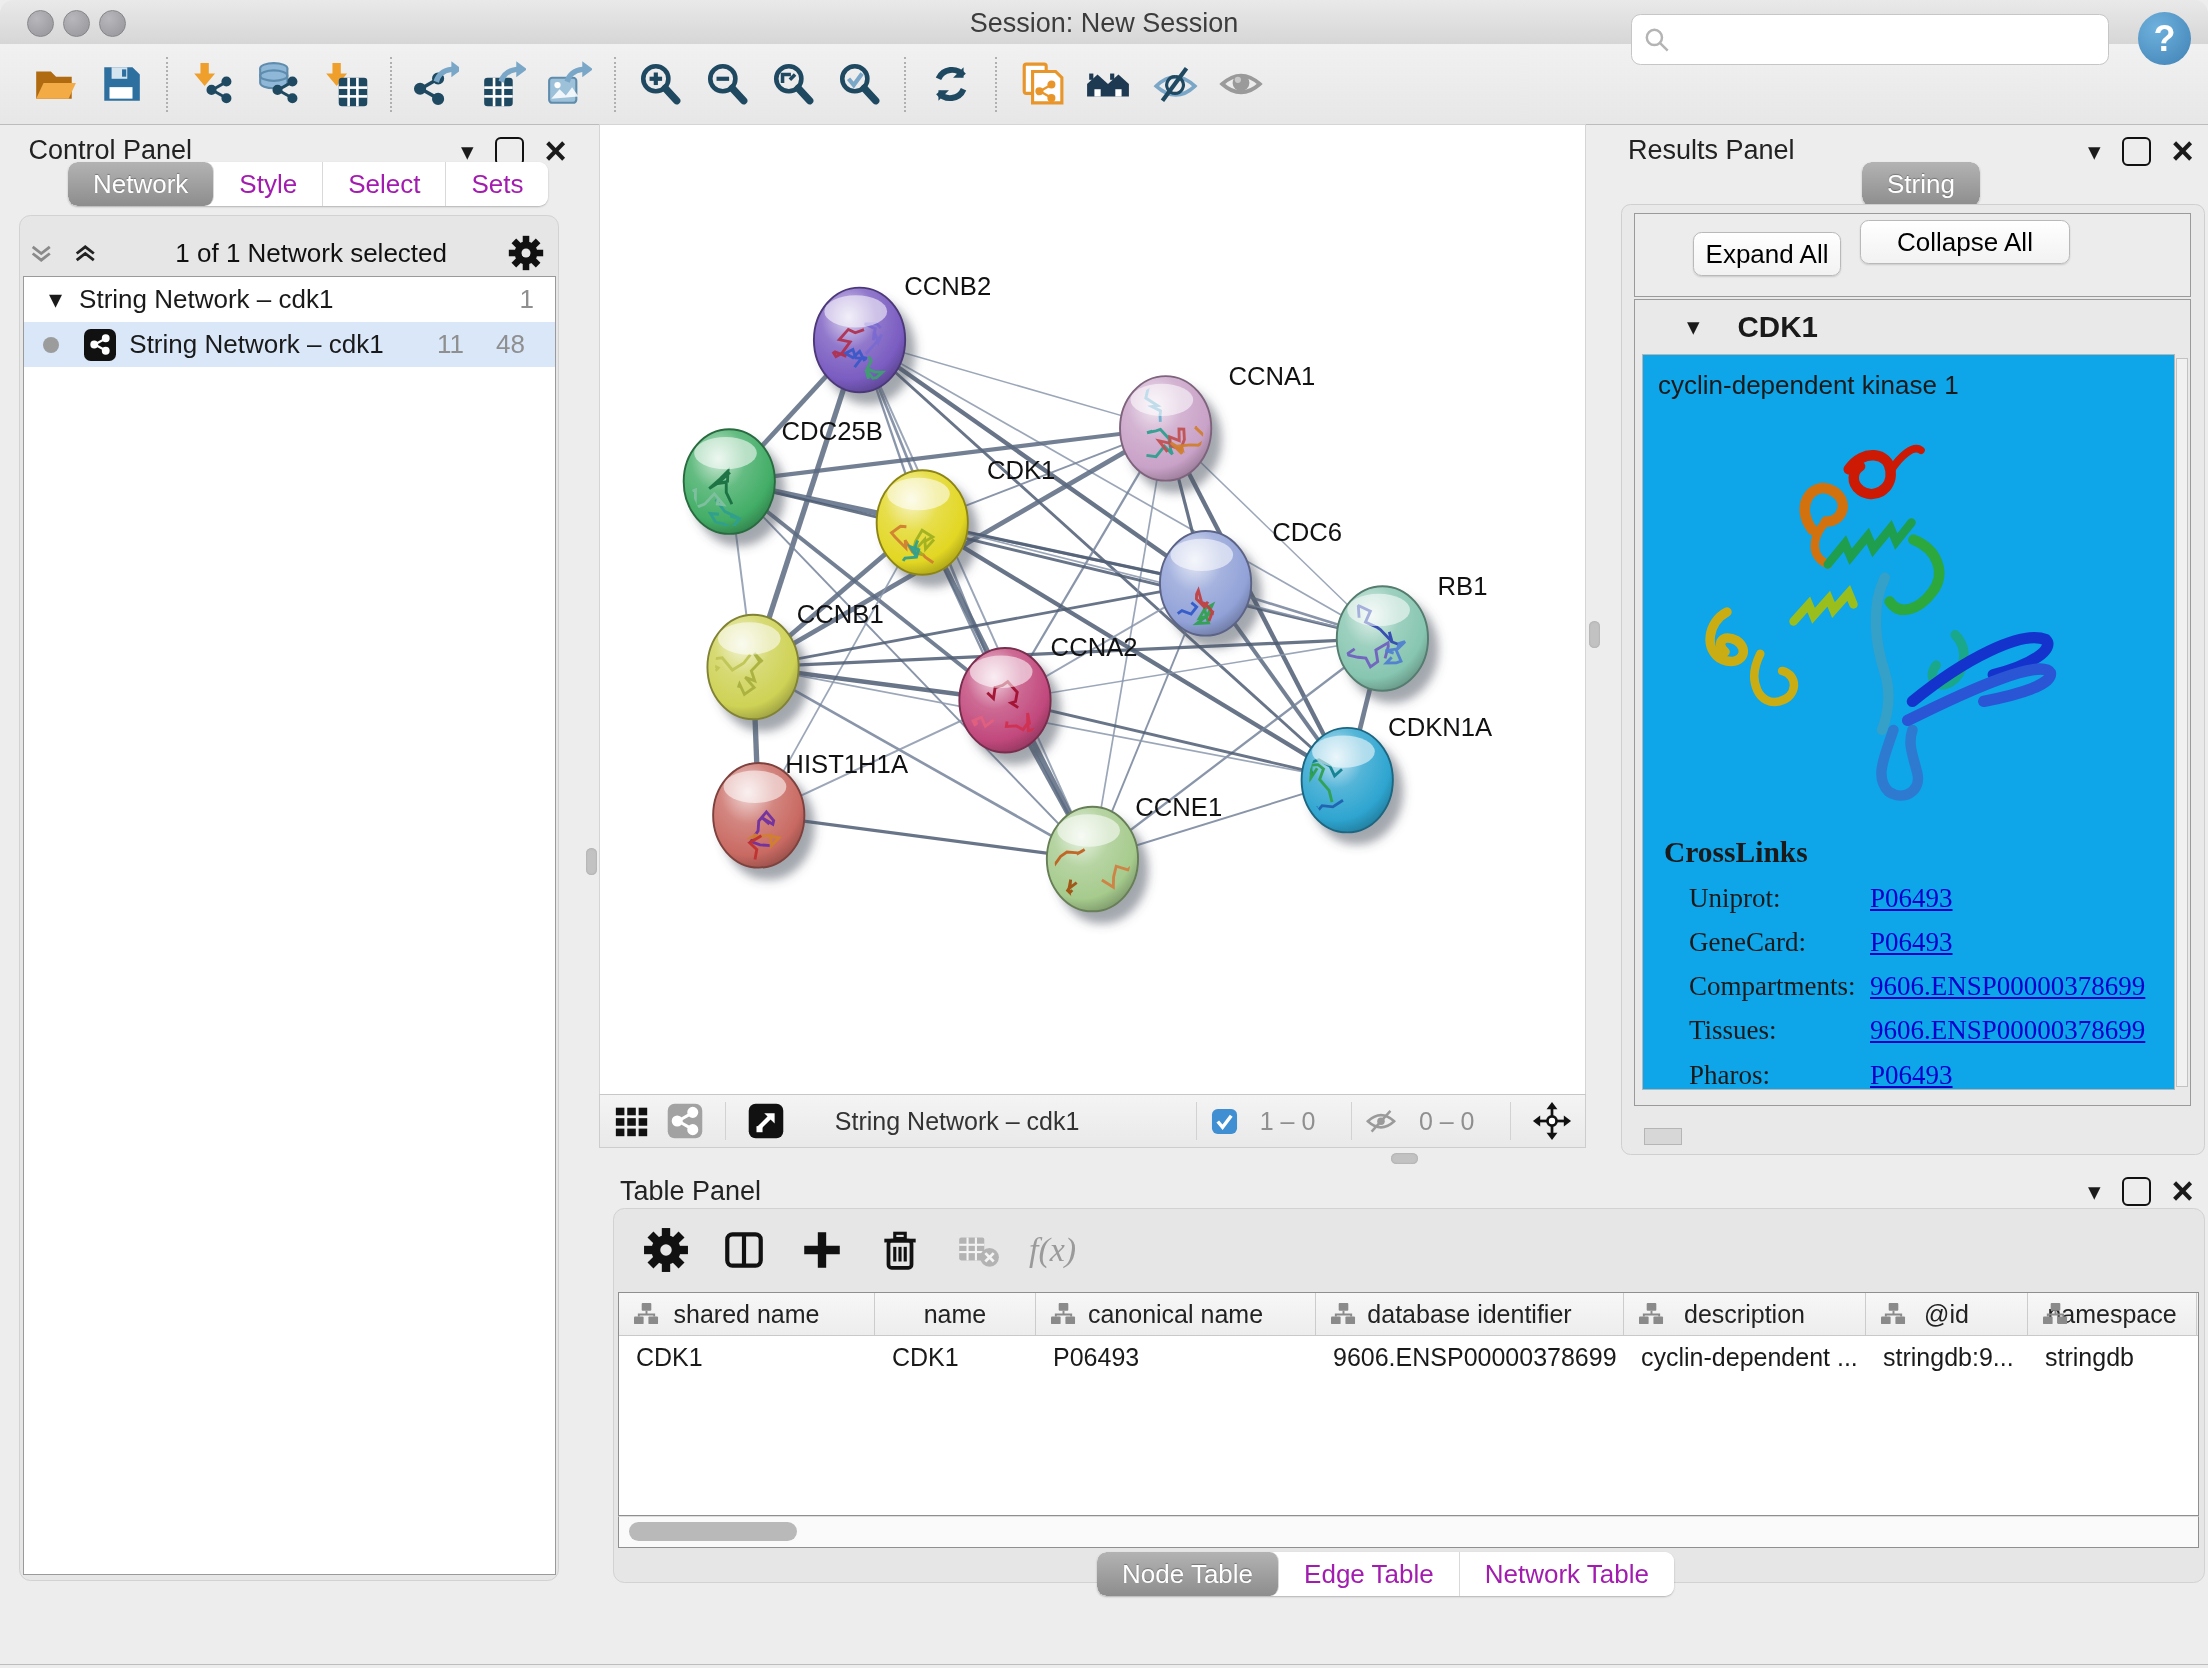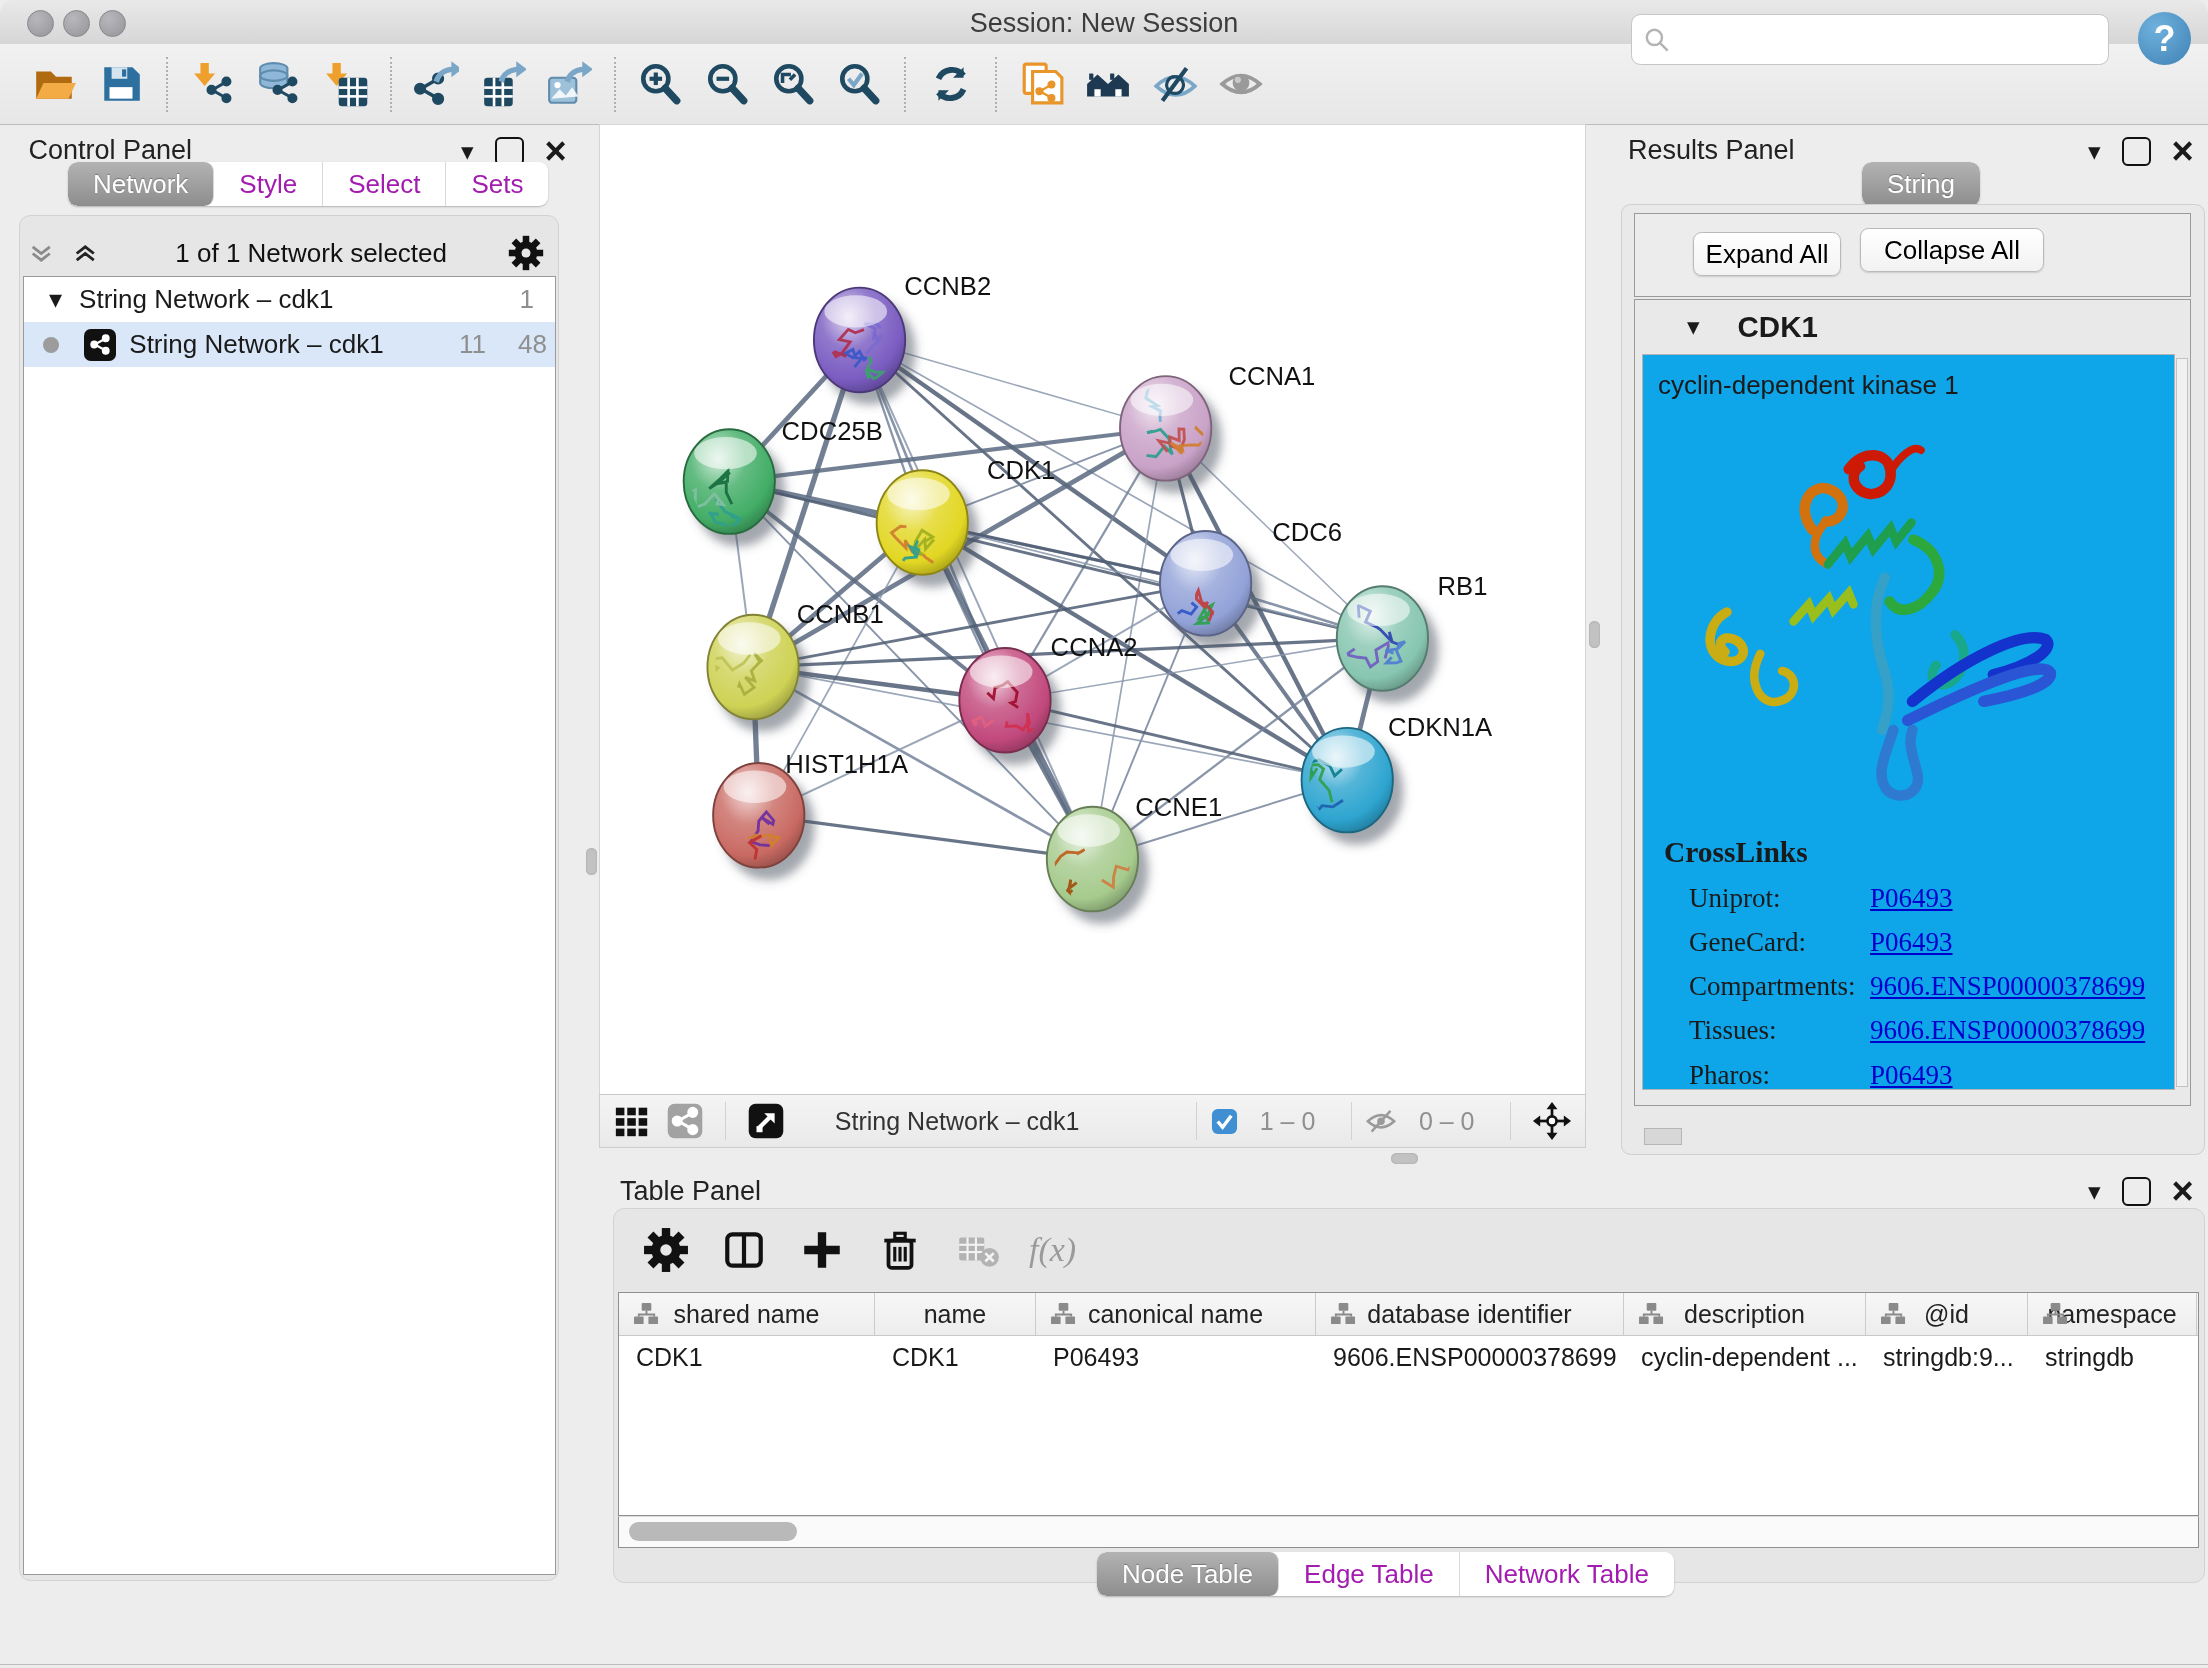--- a/index.html
+++ b/index.html
@@ -380,21 +380,21 @@
               <line x1="11" y1="22" x2="31" y2="11"></line>
               <line x1="11" y1="22" x2="31" y2="33"></line>
               <circle cx="10" cy="22" r="5.5"></circle>
               <circle cx="32" cy="10" r="5.5"></circle>
               <circle cx="32" cy="34" r="5.5"></circle>
             </g>
           </svg>
       </span>
       <span style="flex:1">String Network – cdk1</span>
       <span class="tree-num" style="margin-right:32px">11</span>
-      <span class="tree-num" style="margin-right:8px">48</span>
+      <span class="tree-num" style="margin-right:30px">48</span>
     </div>
   </div>
 
   <div class="canvas">
     <svg id="net-svg" width="983" height="968" viewBox="0 0 1034 1018">
         <defs>
           <filter id="nodeshadow" x="-60%" y="-60%" width="250%" height="250%">
   <feDropShadow dx="10" dy="12" stdDeviation="5" flood-color="#46505c" flood-opacity="0.5"></feDropShadow>
           </filter>
           <radialGradient id="g0" cx="38%" cy="28%" r="80%">
@@ -739,21 +739,21 @@
     <span class="ph-caret">▾</span>
     <span class="ph-float"></span>
     <span class="ph-close">×</span>
   </div>
   <div class="seg" style="left:1862px;top:162px">
     <button class="tab sel">String</button>
   </div>
   <div class="r-outer"></div>
   <div class="r-expbox"></div>
   <button class="r-btn" style="left:1693px;top:232px;width:148px">Expand All</button>
-  <button class="r-btn" style="left:1860px;top:228px;width:184px">Collapse All</button>
+  <button class="r-btn" style="left:1860px;top:220px;width:210px">Collapse All</button>
   <div class="r-secbox"></div>
   <div class="r-sec-head">
     <span style="margin:0 38px 0 53px;font-size:25px">▾</span>
     <span class="r-sec-name">CDK1</span>
   </div>
   <div class="r-white">
     <div class="r-desc">cyclin-dependent kinase 1</div>
     <svg id="protein-svg" width="409" height="394" viewBox="0 0 430 414" style="margin:13.3px 0 0 25px">
         <path d="M190 58 C205 36 232 40 234 60 C236 80 216 90 202 80 C192 72 194 60 202 55" fill="none" stroke="#cc1a05" stroke-width="11" stroke-linecap="round"></path>
         <path d="M234 60 C244 44 258 32 266 38" fill="none" stroke="#cc1a05" stroke-width="8" stroke-linecap="round"></path>

